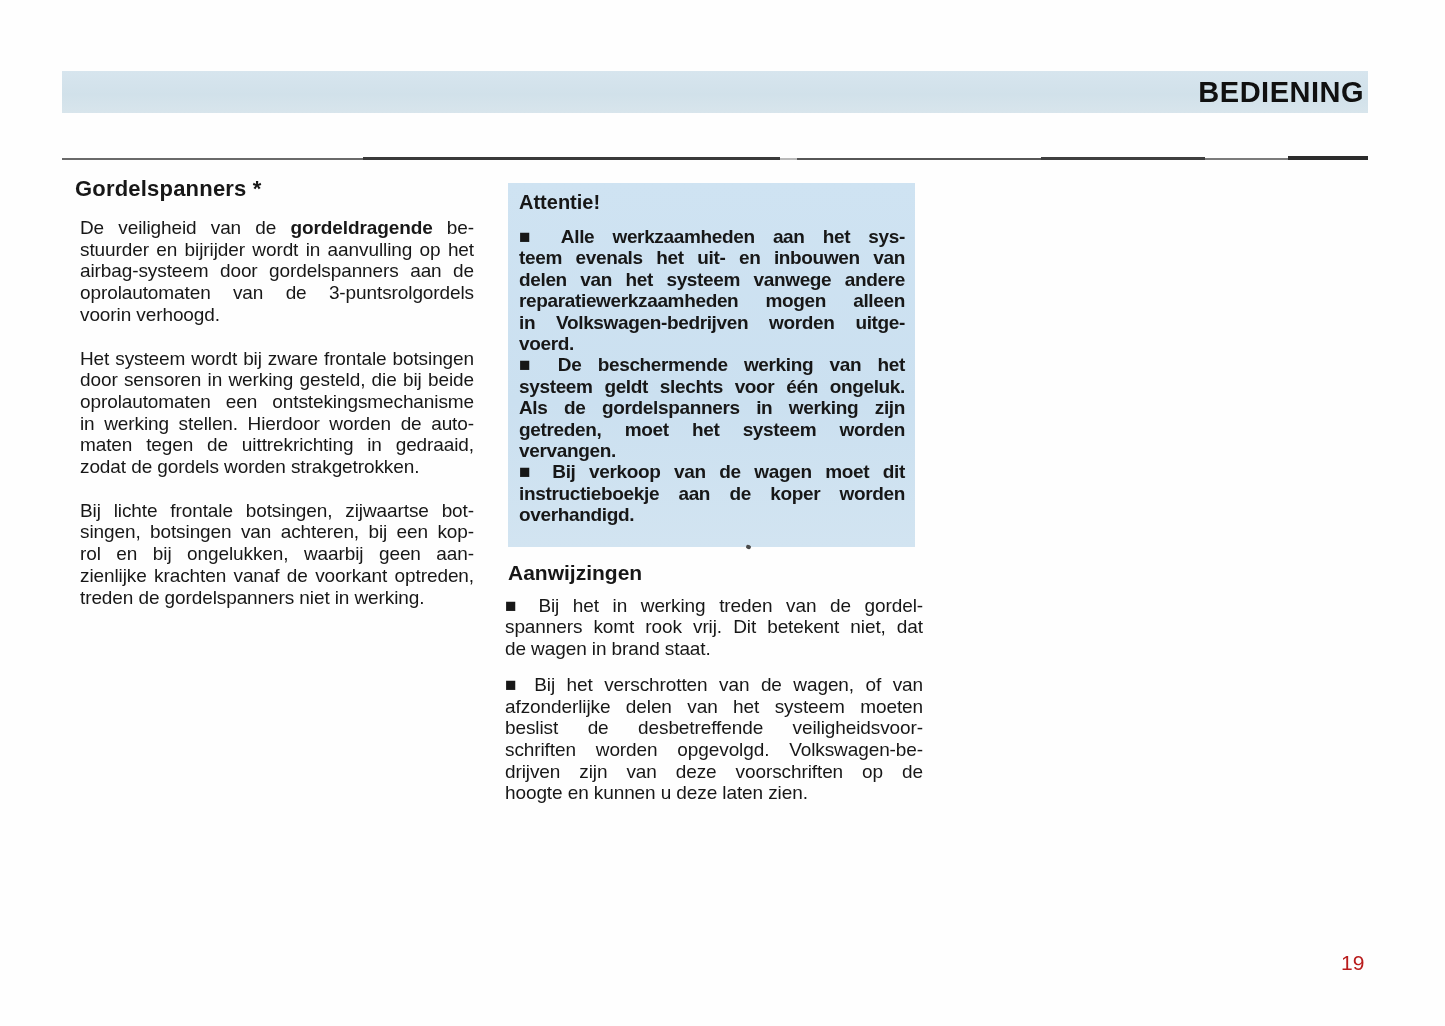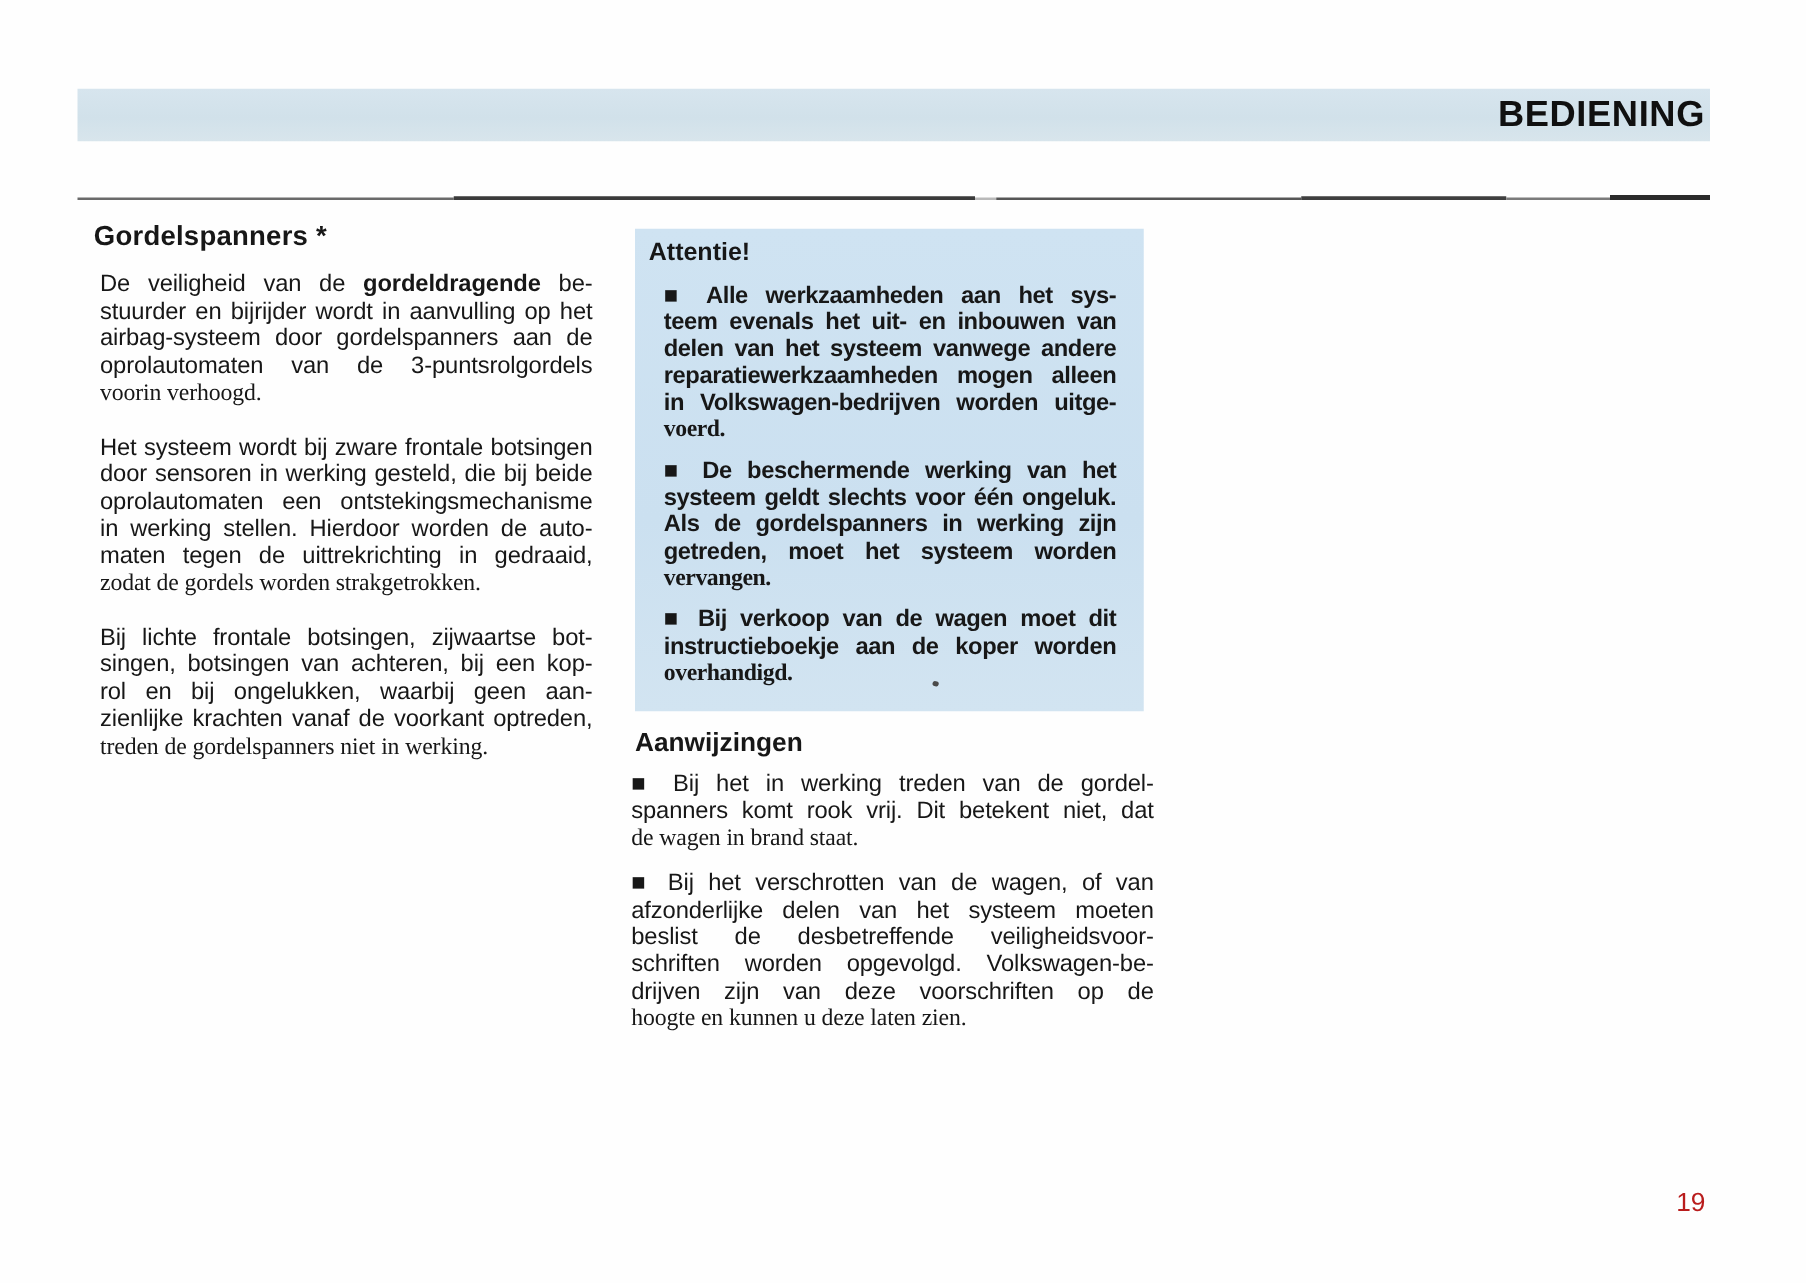--- a/index.html
+++ b/index.html
@@ -34,32 +34,32 @@
 
   .col-heading { font-size: 22px; font-weight: bold; margin: 0 0 15px 11px; letter-spacing: 0.2px; }
 
   .para { margin: 0 0 22px 16px; }
   .jline {
     font-size: 19px; line-height: 21.7px;
     text-align: justify; text-align-last: justify;
     letter-spacing: -0.1px;
     white-space: normal;
   }
-  .jline.last { text-align: justify; text-align-last: left; font-family: Liberation Serif, serif; }
+  .jline.last { text-align: justify; text-align-last: left; }
   .b { font-weight: bold; }
 
   
   .attention-box {
     background: linear-gradient(180deg, #cfe3f2 0%, #cbe0f0 60%, #d2e4f1 100%);
     margin-left: 3px; width: 407px; box-sizing: border-box;
-    padding: 8px 10px 7px 11px;
+    padding: 8px 10px 21px 11px;
   }
   .box-heading { font-size: 20px; font-weight: bold; margin: 0 0 12px 0; }
   .attention-box .jline { font-weight: bold; letter-spacing: -0.35px; line-height: 21.4px; }
-  .attention-box .para { margin: 12px; }
+  .attention-box .para { margin: 0; }
 
   
   .notes-heading { font-size: 21px; font-weight: bold; margin: 14px 0 10px 3px; }
   .notes .para { margin: 0 0 14px 0; }
 
   
   .artifact-dot {
     position: absolute; left: 746px; top: 545px;
     width: 5px; height: 4px; background: #4a4a4a; border-radius: 2px;
     transform: rotate(20deg);

